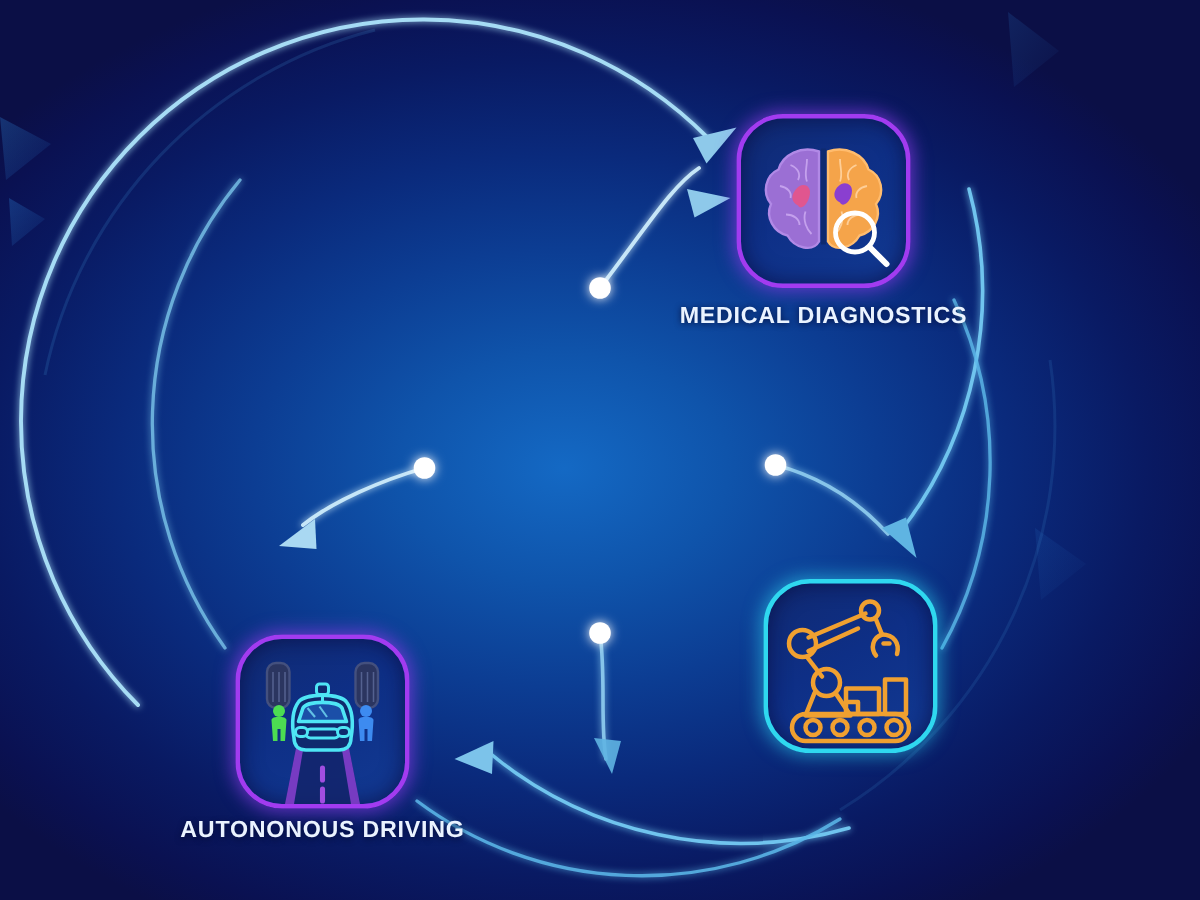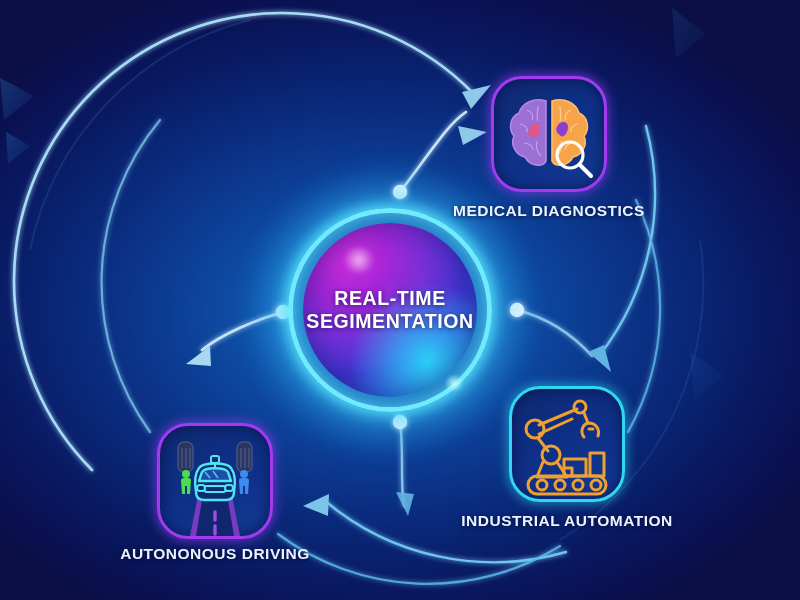--- a/index.html
+++ b/index.html
@@ -202,32 +202,20 @@
     </g>
 
     <g filter="url(#dotGlow)">
       <circle cx="400" cy="192" r="7.2" fill="#ffffff"></circle>
       <circle cx="517" cy="310" r="7.2" fill="#ffffff"></circle>
       <circle cx="283" cy="312" r="7.2" fill="#ffffff"></circle>
       <circle cx="400" cy="422" r="7.2" fill="#ffffff"></circle>
     </g>
   </svg>
 
-  <div id="core-wrap">
-    <div id="core-glow"></div>
-    <div id="core-ring"></div>
-    <div id="core-ball">
-      <div id="core-hl1"></div>
-      <div id="core-hl2"></div>
-    </div>
-    <div id="core-label">
-      <span>REAL-TIME</span>
-      <span>SEGIMENTATION</span>
-    </div>
-  </div>
 
   <div class="node" id="node-medical">
     <div class="card purple">
       <svg width="110" height="110" viewBox="0 0 110 110">
 
         <path d="M52 22 C40 18 28 24 25 34 C16 38 14 50 20 57
                  C16 66 22 76 31 78 C36 87 48 89 52 82 Z" fill="#9b6fd4" stroke="#b189e6" stroke-width="1.6"></path>
 
         <path d="M58 22 C70 18 82 24 85 34 C94 38 96 50 90 57
                  C94 66 88 76 79 78 C74 87 62 89 58 82 Z" fill="#f5a44a" stroke="#ffbc6e" stroke-width="1.6"></path>
@@ -288,21 +276,20 @@
           <rect x="78" y="64" width="14" height="23"></rect>
 
           <rect x="16" y="87" width="78" height="18" rx="9"></rect>
           <circle cx="30" cy="96" r="5"></circle>
           <circle cx="48" cy="96" r="5"></circle>
           <circle cx="66" cy="96" r="5"></circle>
           <circle cx="84" cy="96" r="5"></circle>
         </g>
       </svg>
     </div>
-    <div class="node-label">INDUSTRIAL AUTOMATION</div>
   </div>
 
   <div class="node" id="node-driving">
     <div class="card purple">
       <svg width="110" height="110" viewBox="0 0 110 110">
 
         <path d="M30 110 L43 44 L67 44 L80 110 Z" fill="#13256b" opacity="0.85"></path>
         <path d="M30 110 L43 44 L47 44 L36 110 Z" fill="#8a3fd0" opacity="0.85"></path>
         <path d="M80 110 L67 44 L63 44 L74 110 Z" fill="#8a3fd0" opacity="0.85"></path>
         <g stroke="#a04ee0" stroke-width="3.4" stroke-linecap="round">

